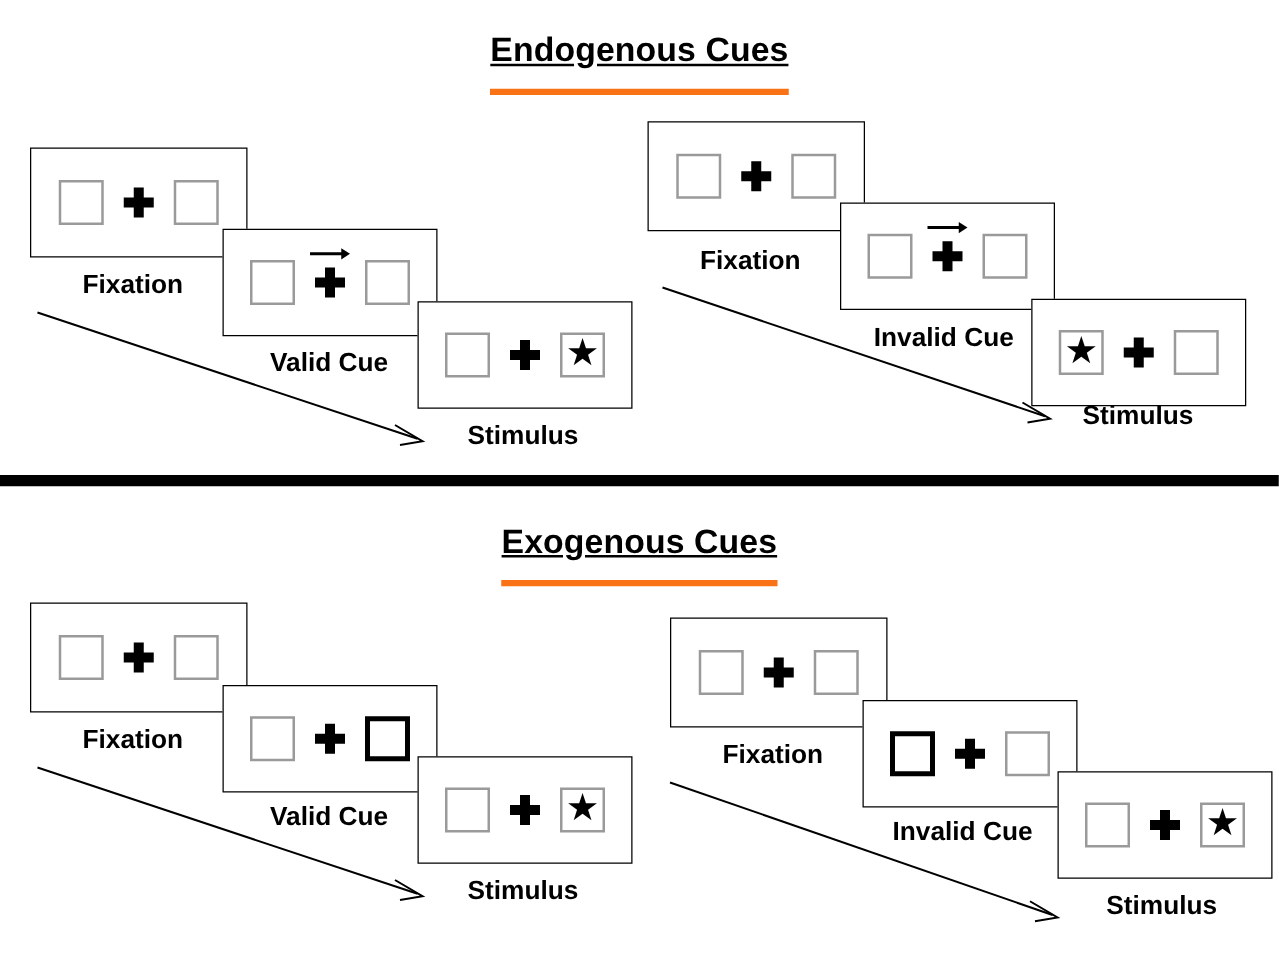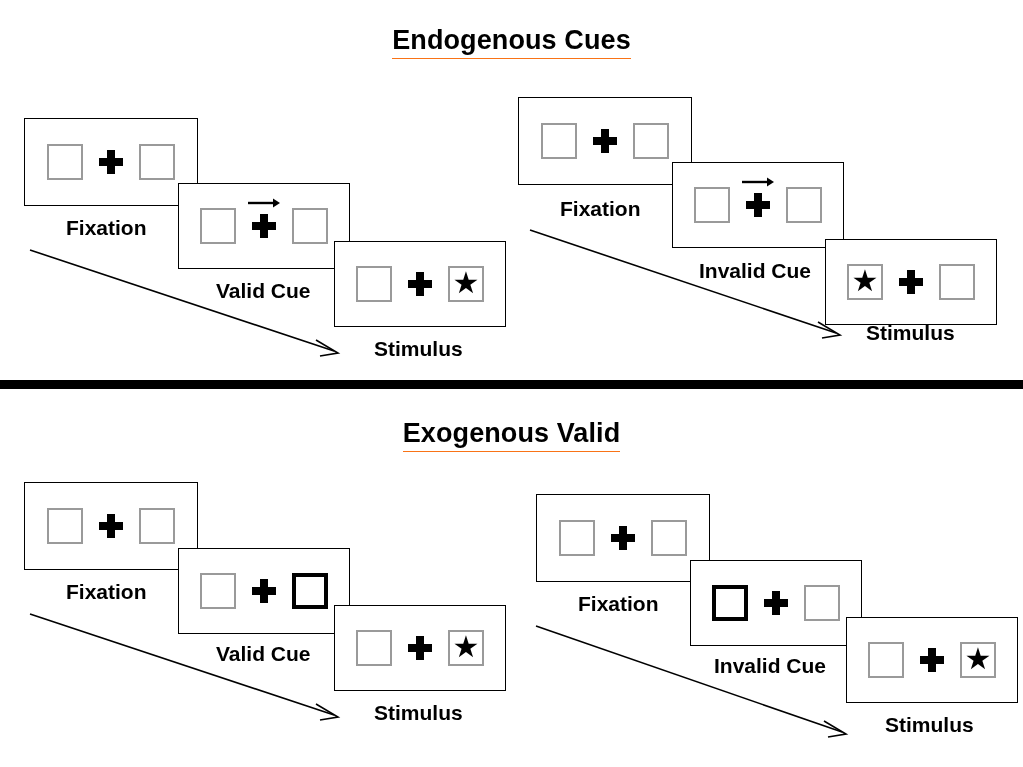--- a/index.html
+++ b/index.html
@@ -22,22 +22,23 @@
     position: absolute;
     left: 0;
     width: 1023px;
     text-align: center;
     font-size: 27px;
     font-weight: bold;
     letter-spacing: 0.1px;
   }
   .section-title span {
     display: inline-block;
-    border-bottom: 1px solid #f97316;
-    padding-bottom: 2px;
+    border-bottom: 5px solid #f97316;
+    padding-bottom: 15px;
+    text-decoration: underline;
   }
   #title-endogenous { top: 25px; }
   #title-exogenous  { top: 418px; }
 
   
   .divider {
     position: absolute;
     left: 0;
     top: 380px;
     width: 1023px;
@@ -217,21 +218,21 @@
 <div class="caption" style="left:866px; top:321px;">Stimulus</div>
 
 <svg class="time-arrow" style="left:528px; top:226px; width:322px; height:118px;" viewBox="0 0 322 118">
   <line x1="2" y1="4" x2="308" y2="107" stroke="#000" stroke-width="1.6"></line>
   <polyline points="290,96 312,109 294,112" fill="none" stroke="#000" stroke-width="1.6"></polyline>
 </svg>
 
 <div class="divider"></div>
 
 <div class="section-title" id="title-exogenous">
-  <span>Exogenous Valid</span>
+  <span>Exogenous Cues</span>
 </div>
 
 <div class="panel" style="left:24px; top:482px; width:174px; height:88px;">
   <div class="panel-inner">
     <div class="sq"></div>
     <div class="plus"></div>
     <div class="sq"></div>
   </div>
 </div>
 <div class="caption" style="left:66px; top:580px;">Fixation</div>

